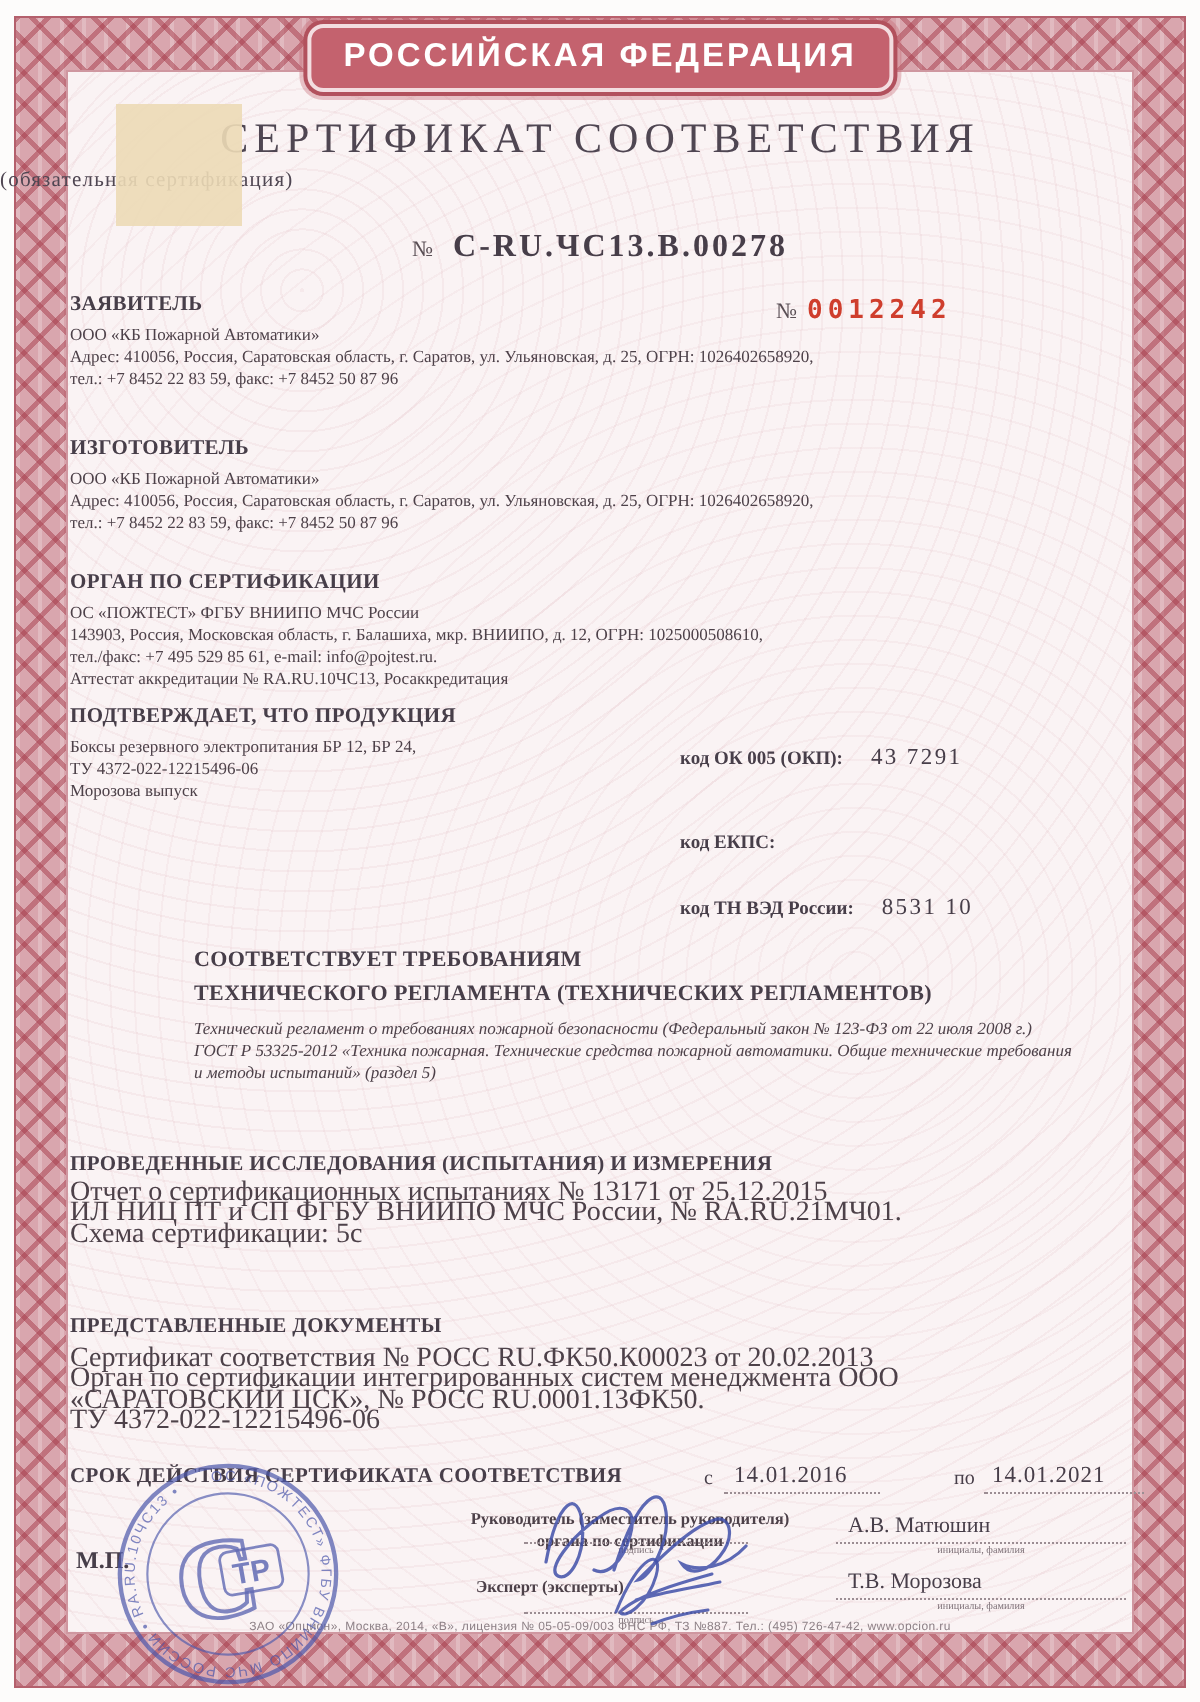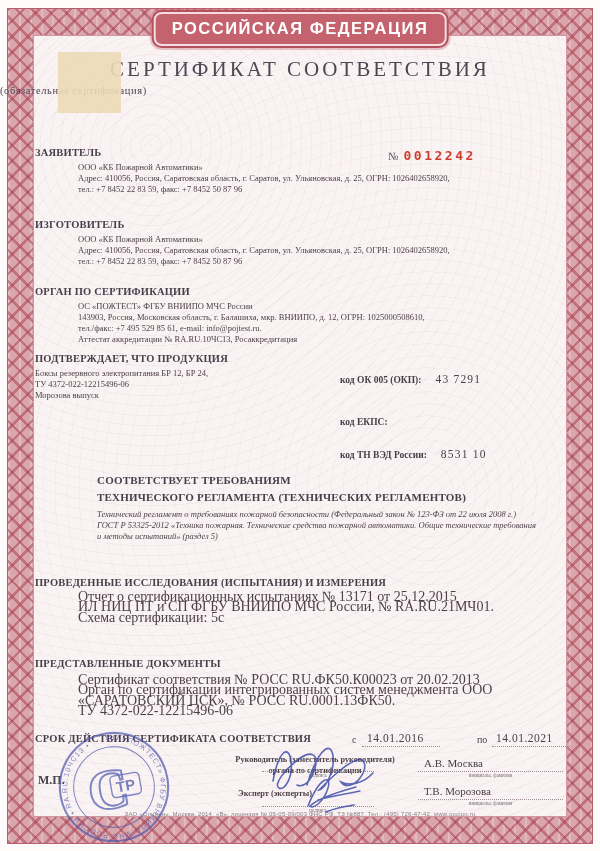--- a/index.html
+++ b/index.html
@@ -31,21 +31,21 @@
   .certnum{top:115px;left:0;width:600px;text-align:center;white-space:nowrap;}
   .certnum .no{font-size:11px;color:#5a4f55;margin-right:10px;}
   .certnum .val{font-size:16px;font-weight:bold;letter-spacing:1.5px;color:#473e49;}
   .blanknum{left:388px;top:146px;white-space:nowrap;}
   .blanknum .no{font-size:11px;color:#5a4f55;margin-right:5px;}
   .blanknum .val{font-family:"DejaVu Sans Mono",monospace;font-weight:bold;font-size:13px;
         letter-spacing:2.5px;color:#cf3e2d;}
   .h{font-weight:bold;font-size:10.5px;letter-spacing:.2px;color:#473e49;}
   .t{font-size:8.5px;line-height:11px;color:#4d4149;}
   .t10{font-size:14px;line-height:10.3px;color:#4d4149;}
-  .lines{margin-top:4px;margin-left:43px;}
+  .lines{margin-top:4px;}
   .code-row{white-space:nowrap;}
   .code-label{font-weight:bold;font-size:9.5px;color:#473e49;}
   .code-value{font-size:11.5px;letter-spacing:1.2px;margin-left:14px;color:#473e49;}
   .h2line{font-weight:bold;font-size:11px;line-height:17px;letter-spacing:.2px;color:#473e49;}
   .vdate{font-size:11.5px;letter-spacing:.5px;color:#473e49;}
   .vlabel{font-size:10px;color:#473e49;}
   .dotline{border-bottom:1px dotted #9b8d93;height:0;}
   .cap{font-size:6px;color:#7d7077;text-align:center;transform:scale(.85);transform-origin:center top;}
   .role{font-size:8.3px;font-weight:bold;color:#4d4149;}
   .mp{font-weight:bold;font-size:12px;color:#473e49;}
@@ -61,20 +61,23 @@
 <div class="page">
   <div class="band">
     <div class="band-inner"></div>
   </div>
 
   <div class="banner">РОССИЙСКАЯ ФЕДЕРАЦИЯ</div>
   <div class="abs title">СЕРТИФИКАТ СООТВЕТСТВИЯ</div>
   <div class="abs subtitle">(обязательная сертификация)</div>
   <div class="abs watermark"></div>
 
+  <div class="abs certnum">
+    <span class="no">№</span><span class="val">C-RU.ЧС13.В.00278</span>
+  </div>
 
   <div class="abs blanknum">
     <span class="no">№</span><span class="val">0012242</span>
   </div>
 
   <div class="abs" style="left:35px;top:147px;width:525px;">
     <div class="h">ЗАЯВИТЕЛЬ</div>
     <div class="lines">
       <div class="t">ООО «КБ Пожарной Автоматики»</div>
       <div class="t">Адрес: 410056, Россия, Саратовская область, г. Саратов, ул. Ульяновская, д. 25, ОГРН: 1026402658920,</div>
@@ -169,21 +172,21 @@
   <div class="abs mp" style="left:38px;top:773px;">М.П.</div>
 
   <div class="abs role" style="left:180px;top:766px;width:270px;text-align:center;">органа по сертификации</div>
   <div class="abs role" style="left:180px;top:755px;width:270px;text-align:center;">Руководитель (заместитель руководителя)</div>
 
   <svg class="abs sig" style="left:263px;top:731px;width:118px;height:68px;" viewBox="0 0 118 68">
     <path d="M10 50 C16 18 26 14 28 30 C30 46 22 60 16 57 C10 54 22 38 36 28 C48 19 56 23 52 37 C48 51 40 57 34 54 M44 54 C56 16 68 10 70 25 C72 40 62 58 56 59 C68 47 82 33 94 29 C102 26 105 37 97 47 C91 55 82 57 78 51 C86 55 100 53 110 42" fill="none" stroke="#3f4fa8" stroke-width="1.6" stroke-linecap="round" stroke-opacity=".85"></path>
   </svg>
   <div class="abs dotline" style="left:262px;top:771px;width:112px;"></div>
   <div class="abs cap" style="left:262px;top:773px;width:112px;">подпись</div>
-  <div class="abs name" style="left:424px;top:757px;">А.В. Москва</div>
+  <div class="abs name" style="left:424px;top:757px;">А.В. Матюшин</div>
   <div class="abs dotline" style="left:418px;top:771px;width:145px;"></div>
   <div class="abs cap" style="left:418px;top:773px;width:145px;">инициалы, фамилия</div>
 
   <div class="abs role" style="left:238px;top:789px;">Эксперт (эксперты)</div>
 
   <svg class="abs sig" style="left:296px;top:768px;width:76px;height:50px;" viewBox="0 0 76 50">
     <path d="M12 38 C24 8 36 6 32 20 C28 34 16 42 14 38 C22 30 42 24 60 19 M22 32 C36 28 50 26 64 23 M30 44 C40 40 50 38 58 37" fill="none" stroke="#3f4fa8" stroke-width="1.5" stroke-linecap="round" stroke-opacity=".85"></path>
   </svg>
   <div class="abs dotline" style="left:262px;top:806px;width:112px;"></div>
   <div class="abs cap" style="left:262px;top:808px;width:112px;">подпись</div>

